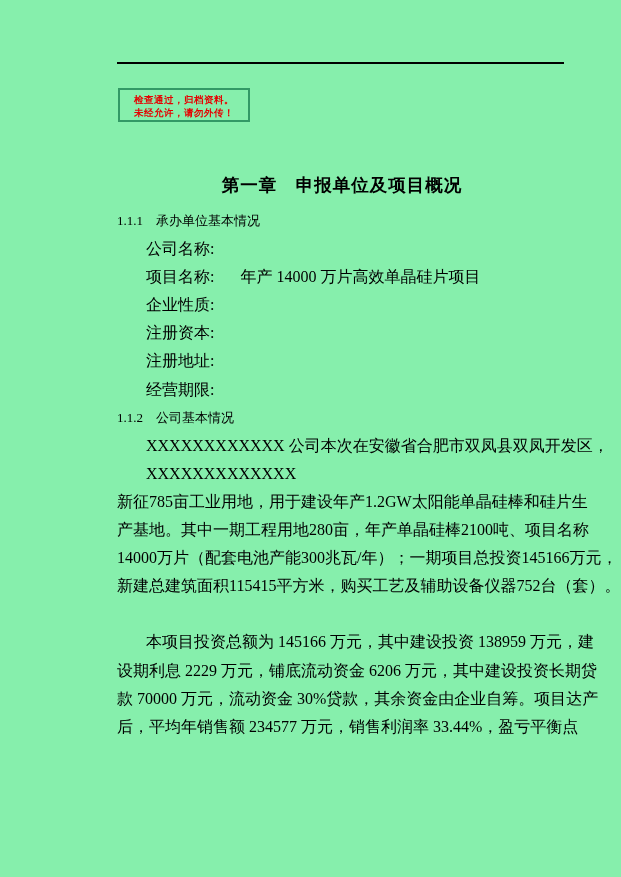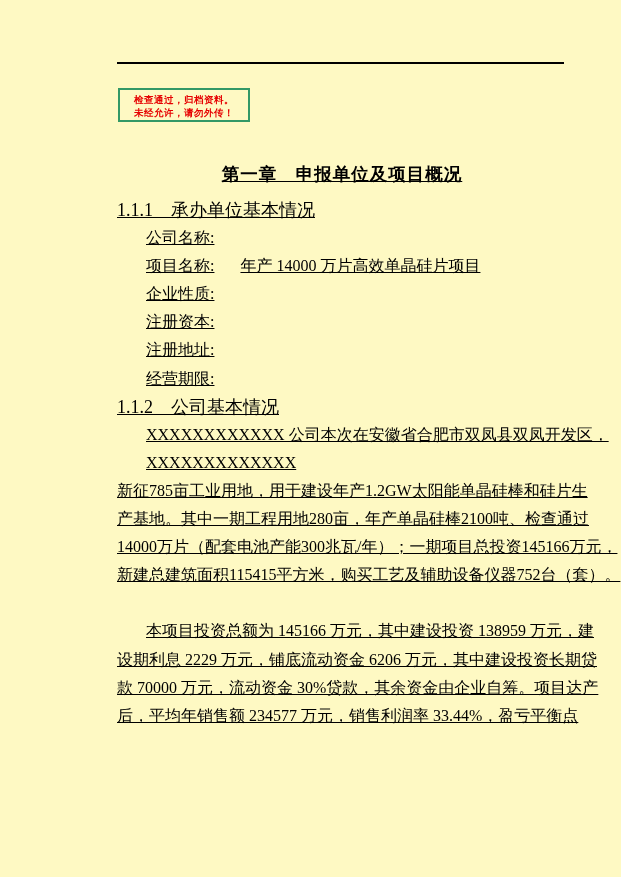--- a/index.html
+++ b/index.html
@@ -1,40 +1,40 @@
 <!DOCTYPE html>
 <html><head>
 <meta charset="utf-8">
 <style>
   html,body{margin:0;padding:0;}
   body{
     width:621px;height:877px;position:relative;background:#ffffff;color:#000;
     font-family:"Liberation Serif","DejaVu Serif",serif;
   }
-  .page{position:absolute;inset:0;background:#fef9c3;overflow:hidden;}
+  .page{position:absolute;inset:0;background:#86efac;overflow:hidden;}
   .header-rule{position:absolute;left:117px;top:62px;width:447px;border-top:2px solid #000;}
   .stamp{
     position:absolute;left:118px;top:88px;width:128px;height:27px;
     border:2px solid #339966;color:#e60000;font-weight:bold;
     font-size:9.5px;line-height:13px;text-align:center;padding-top:3px;
     font-family:"Liberation Sans","DejaVu Sans",sans-serif;
     letter-spacing:0.5px;
   }
-  .content{position:absolute;left:117px;top:5px;width:450px;text-decoration:underline;}
+  .content{position:absolute;left:117px;top:16px;width:450px;}
   .title{
     margin:157px 0 0 0;height:24px;line-height:24px;
     font-size:17.5px;font-weight:bold;text-align:center;letter-spacing:1px;
   }
   .lines{margin-top:10px;}
   .line{
     height:28.1px;line-height:28.1px;font-size:16px;
     white-space:nowrap;overflow:visible;
   }
   .h1{font-weight:bold;font-size:15px;}
-  .h2{font-size:18px;}
+  .h2{font-size:13px;}
   .indent{padding-left:29px;}
   .field{padding-left:29px;}
   .field-value:not(:empty){margin-left:26px;}
   .blank{height:28.1px;}
 </style>
 </head>
 <body>
 
 <div class="page">
 
@@ -71,21 +71,21 @@
       </div>
       <div class="line field">
         <span class="field-label">经营期限:</span><span class="field-value"></span>
       </div>
 
       <div class="line h2">1.1.2　公司基本情况</div>
 
       <div class="line indent">XXXXXXXXXXXX 公司本次在安徽省合肥市双凤县双凤开发区，</div>
       <div class="line indent">XXXXXXXXXXXXX</div>
       <div class="line">新征785亩工业用地，用于建设年产1.2GW太阳能单晶硅棒和硅片生</div>
-      <div class="line">产基地。其中一期工程用地280亩，年产单晶硅棒2100吨、检查通过</div>
+      <div class="line">产基地。其中一期工程用地280亩，年产单晶硅棒2100吨、项目名称</div>
       <div class="line">14000万片（配套电池产能300兆瓦/年）；一期项目总投资145166万元，</div>
       <div class="line">新建总建筑面积115415平方米，购买工艺及辅助设备仪器752台（套）。</div>
 
       <div class="line blank"></div>
 
 
       <div class="line indent">本项目投资总额为 145166 万元，其中建设投资 138959 万元，建</div>
       <div class="line">设期利息 2229 万元，铺底流动资金 6206 万元，其中建设投资长期贷</div>
       <div class="line">款 70000 万元，流动资金 30%贷款，其余资金由企业自筹。项目达产</div>
       <div class="line">后，平均年销售额 234577 万元，销售利润率 33.44%，盈亏平衡点</div>

